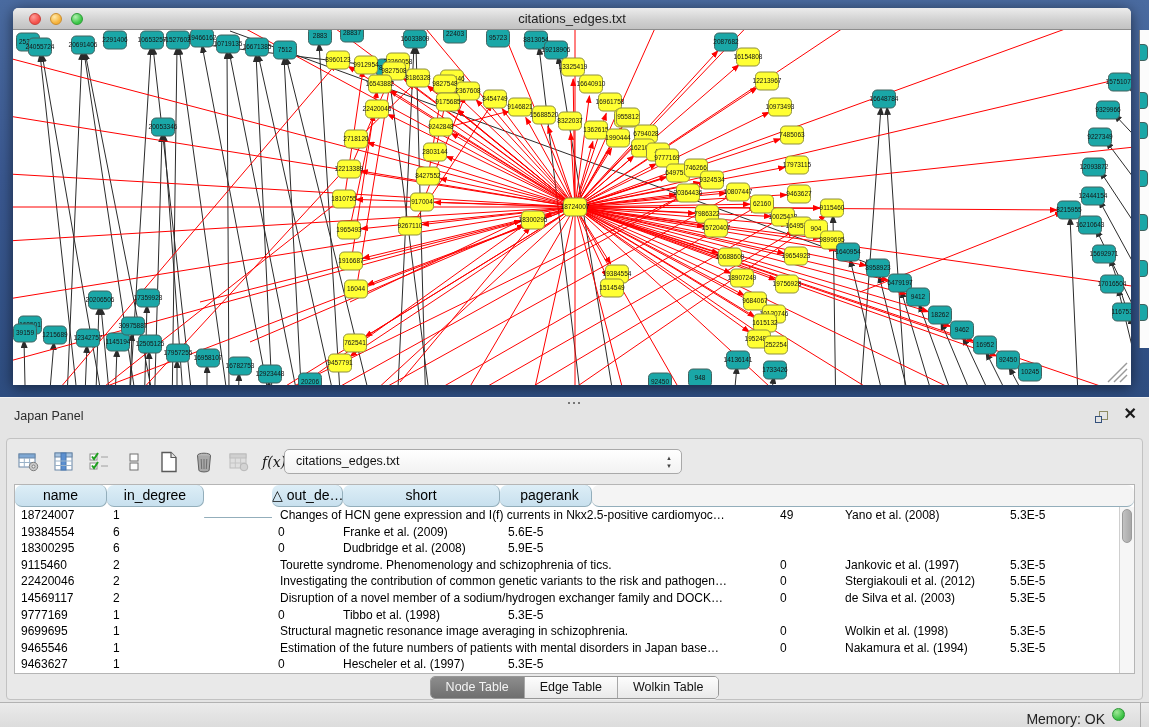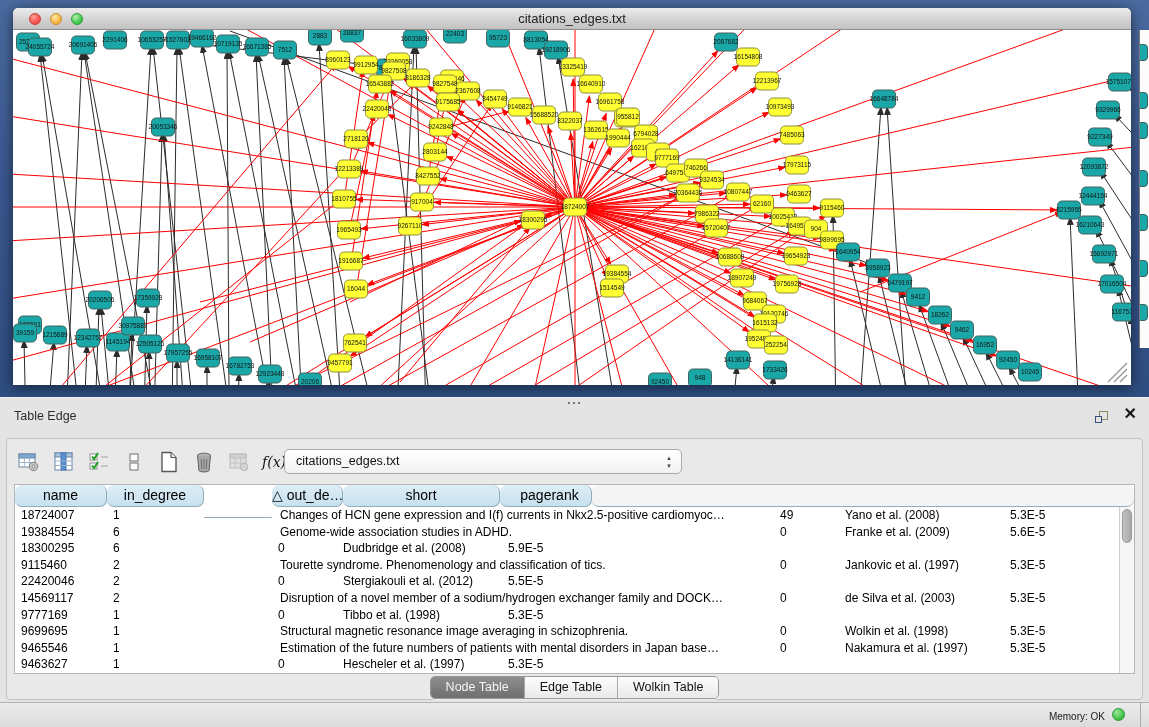--- a/index.html
+++ b/index.html
@@ -72,21 +72,21 @@
   .tabs-row { position:absolute; left:0; top:237px; width:100%; display:flex; justify-content:center; }
   .seg-control { display:flex; border:1px solid #979797; border-radius:5px; overflow:hidden;
     box-shadow:0 1px 0 rgba(255,255,255,.7); }
   .seg { padding:0 15px; height:21px; line-height:21px; font-size:12.5px; color:#111;
     background:linear-gradient(180deg,#fdfdfd,#e9e9e9); border-right:1px solid #a7a7a7; }
   .seg:last-child { border-right:none; }
   .seg.sel { background:linear-gradient(180deg,#8d8d8d,#6f6f6f); color:#f4f4f4; }
   
   .status-bar { position:absolute; left:0; top:702px; width:1149px; height:25px;
     background:linear-gradient(180deg,#ebebeb,#dcdcdc); border-top:1px solid #b2b2b2; }
-  .mem-label { position:absolute; right:44px; top:8px; font-size:10px; color:#222; }
+  .mem-label { position:absolute; right:44px; top:8px; font-size:14px; color:#222; }
   .mem-dot { position:absolute; right:24px; top:5px; width:13px; height:13px; border-radius:50%;
     background:radial-gradient(circle at 35% 30%,#9ee896,#35bf3f 70%); border:1px solid #2a9334; }
   .status-sep { position:absolute; right:8px; top:0; width:1px; height:100%; background:#ababab; }
 </style>
 </head>
 <body>
 
 <div class="desktop">
   <div class="net-window">
     <div class="titlebar">
@@ -839,21 +839,21 @@
       <div class="peek-node" style="top: 92px;"></div>
       <div class="peek-node" style="top: 140px;"></div>
       <div class="peek-node" style="top: 184px;"></div>
       <div class="peek-node" style="top: 230px;"></div>
       <div class="peek-node" style="top: 274px;"></div>
     </div>
 </div>
 
 <div class="panel-area">
   <div class="splitter-grip"></div>
-  <div class="panel-title">Table Edge</div>
+  <div class="panel-title">Japan Panel</div>
   <div class="float-btn">
       <span class="sq1"></span>
       <span class="sq2"></span>
     </div>
   <div class="close-btn">✕</div>
 
   <div class="inner-panel">
 
     <div class="toolbar">
       <div class="tb-btn">
@@ -941,46 +941,46 @@
             <div class="td c2">2008</div>
             <div class="td c3">Changes of HCN gene expression and I(f) currents in Nkx2.5-positive cardiomyoc…</div>
             <div class="td c4">49</div>
             <div class="td c5">Yano et al. (2008)</div>
             <div class="td c6">5.3E-5</div>
           </div>
           <div class="trow">
             <div class="td c0">19384554</div>
             <div class="td c1">6</div>
             <div class="td c2">2009</div>
-            <div class="td c3">Genome-wide association studies in ADHD.</div>
             <div class="td c4">0</div>
             <div class="td c5">Franke et al. (2009)</div>
             <div class="td c6">5.6E-5</div>
           </div>
           <div class="trow">
             <div class="td c0">18300295</div>
             <div class="td c1">6</div>
             <div class="td c2">2008</div>
             <div class="td c4">0</div>
             <div class="td c5">Dudbridge et al. (2008)</div>
             <div class="td c6">5.9E-5</div>
           </div>
           <div class="trow">
             <div class="td c0">9115460</div>
             <div class="td c1">2</div>
             <div class="td c2">1997</div>
-            <div class="td c3">Tourette syndrome. Phenomenology and classification of tics.</div>
+            <div class="td c3">Tourette syndrome. Phenomenology and schizophrenia of tics.</div>
             <div class="td c4">0</div>
             <div class="td c5">Jankovic et al. (1997)</div>
             <div class="td c6">5.3E-5</div>
           </div>
           <div class="trow">
             <div class="td c0">22420046</div>
             <div class="td c1">2</div>
             <div class="td c2">2012</div>
+            <div class="td c3">Investigating the contribution of common genetic variants to the risk and pathogen…</div>
             <div class="td c4">0</div>
             <div class="td c5">Stergiakouli et al. (2012)</div>
             <div class="td c6">5.5E-5</div>
           </div>
           <div class="trow">
             <div class="td c0">14569117</div>
             <div class="td c1">2</div>
             <div class="td c2">2003</div>
             <div class="td c3">Disruption of a novel member of a sodium/hydrogen exchanger family and DOCK…</div>
             <div class="td c4">0</div>
@@ -1003,21 +1003,21 @@
             <div class="td c4">0</div>
             <div class="td c5">Wolkin et al. (1998)</div>
             <div class="td c6">5.3E-5</div>
           </div>
           <div class="trow">
             <div class="td c0">9465546</div>
             <div class="td c1">1</div>
             <div class="td c2">1997</div>
             <div class="td c3">Estimation of the future numbers of patients with mental disorders in Japan base…</div>
             <div class="td c4">0</div>
-            <div class="td c5">Nakamura et al. (1997)</div>
+            <div class="td c5">Nakamura et al. (1994)</div>
             <div class="td c6">5.3E-5</div>
           </div>
           <div class="trow">
             <div class="td c0">9463627</div>
             <div class="td c1">1</div>
             <div class="td c2">1997</div>
             <div class="td c4">0</div>
             <div class="td c5">Hescheler et al. (1997)</div>
             <div class="td c6">5.3E-5</div>
           </div>

